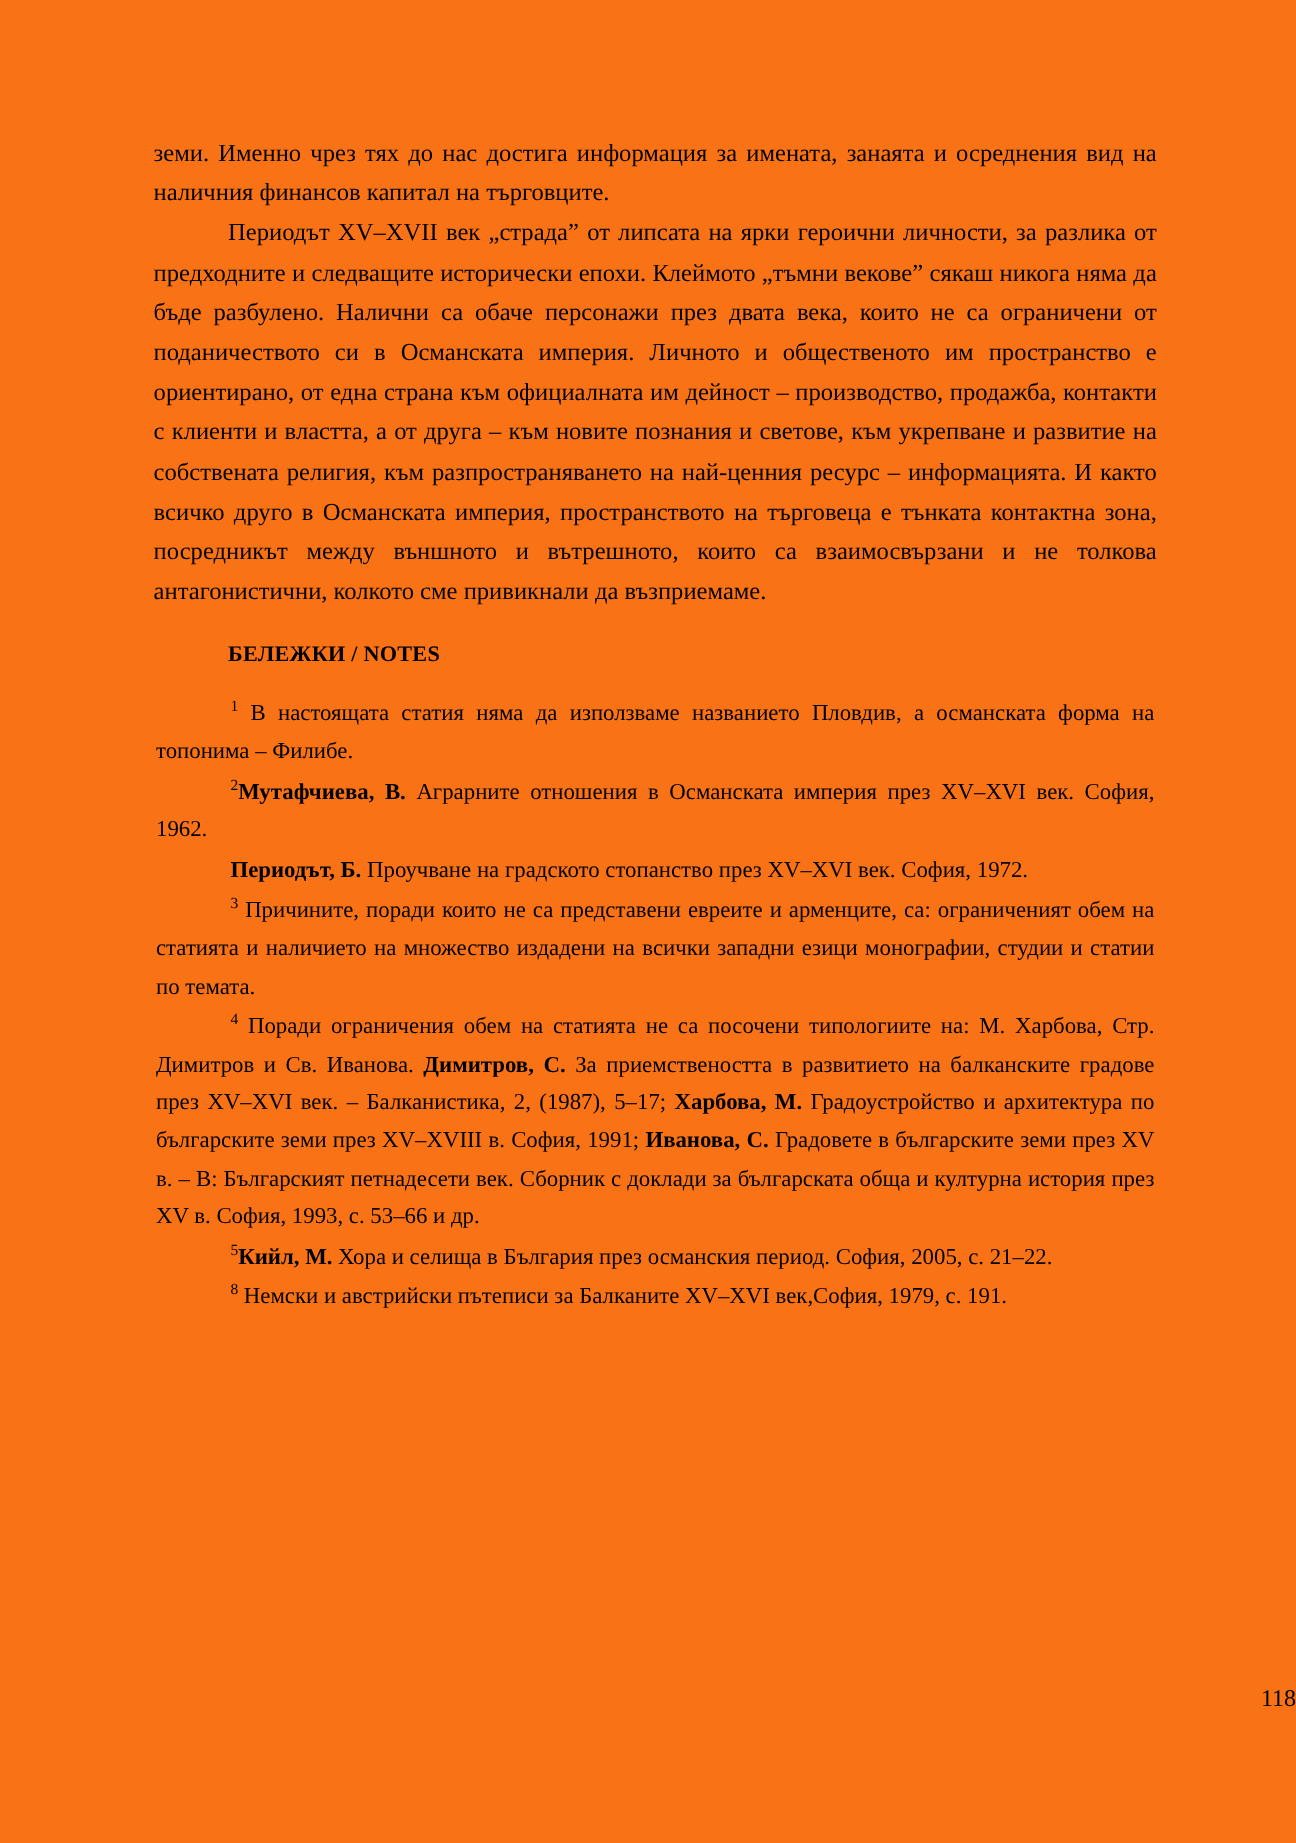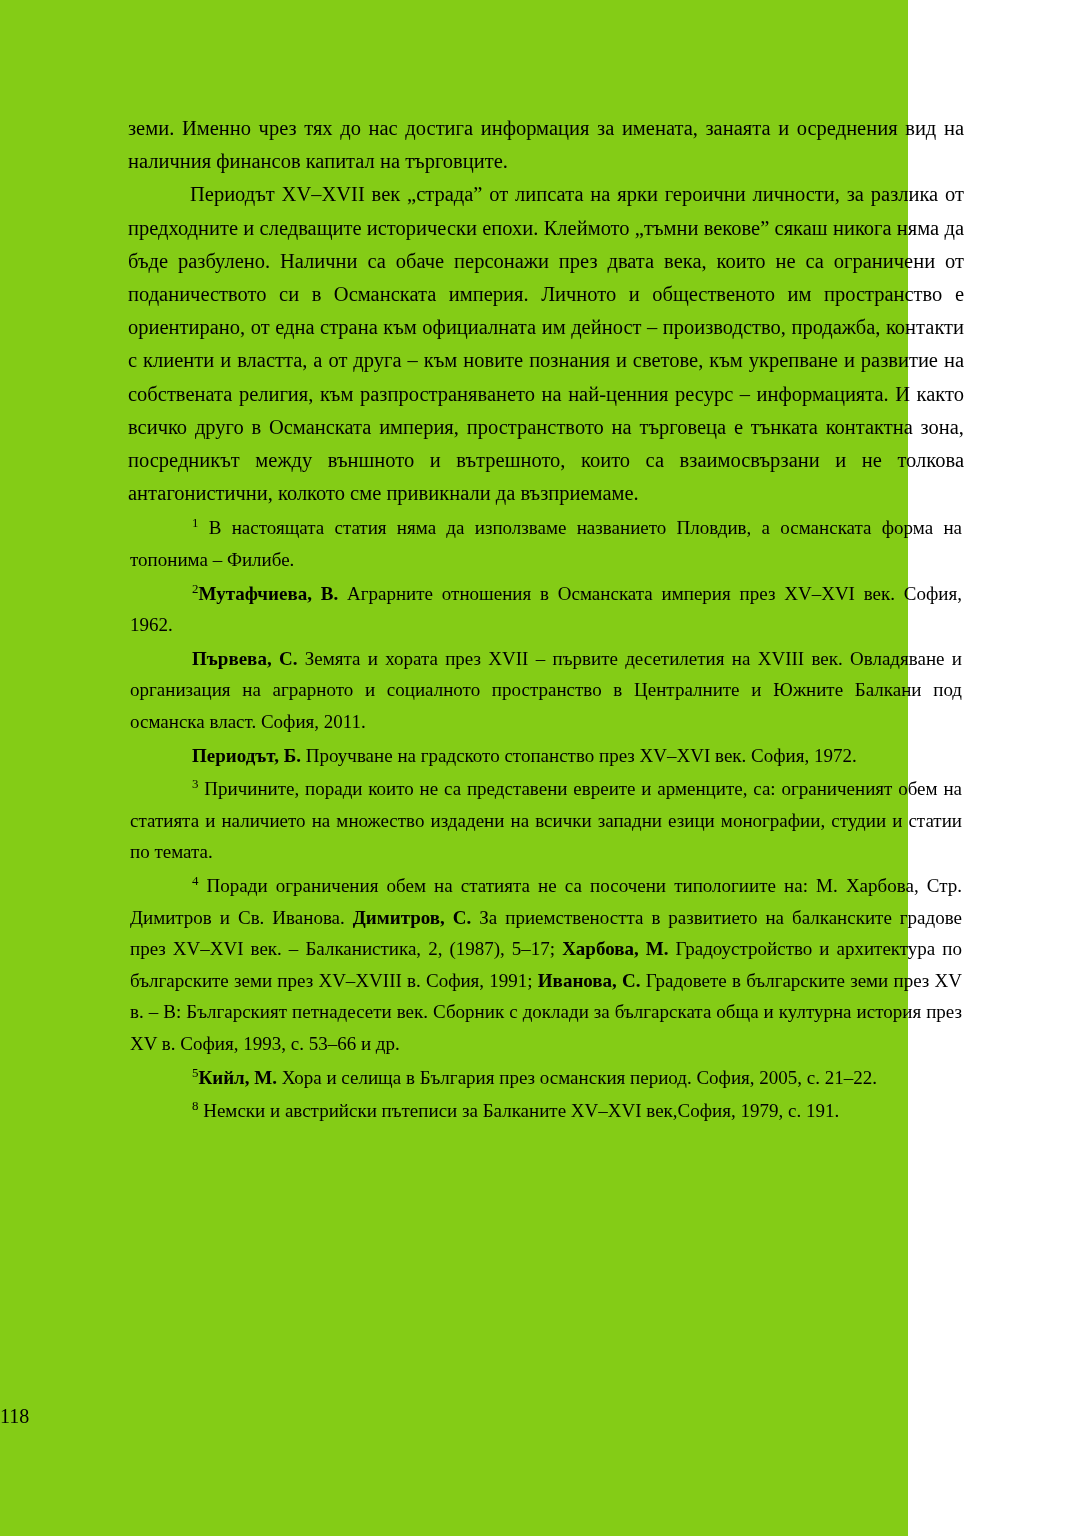--- a/index.html
+++ b/index.html
@@ -2,23 +2,23 @@
 <html><head>
 <meta charset="utf-8">
 <style>
   html, body {
     margin: 0;
     padding: 0;
     background: #ffffff;
   }
   .page {
     position: relative;
-    width: 908px;
+    width: 1080px;
     height: 1536px;
-    background: #84cc16;
+    background: #f97316;
     font-family: "Liberation Serif", "DejaVu Serif", serif;
     color: #000000;
     box-sizing: border-box;
   }
   .content {
     position: absolute;
     left: 128px;
     top: 112px;
     width: 836px;
   }
@@ -52,42 +52,42 @@
     line-height: 0;
   }
   b {
     font-weight: bold;
   }
   .page-number {
     position: absolute;
     left: 0;
     right: 0;
     top: 1405px;
-    text-align: left;
+    text-align: right;
     font-size: 20px;
     font-family: "Liberation Serif", "DejaVu Serif", serif;
   }
 </style>
 </head>
 <body>
 
 <div class="page">
   <div class="content">
 
     <p class="body-par">земи. Именно чрез тях до нас достига информация за имената, занаята и осреднения вид на наличния финансов капитал на търговците.</p>
     <p class="body-par indent">Периодът XV–XVII век „страда” от липсата на ярки героични личности, за разлика от предходните и следващите исторически епохи. Клеймото „тъмни векове” сякаш никога няма да бъде разбулено. Налични са обаче персонажи през двата века, които не са ограничени от поданичеството си в Османската империя. Личното и общественото им пространство е ориентирано, от една страна към официалната им дейност – производство, продажба, контакти с клиенти и властта, а от друга – към новите познания и светове, към укрепване и развитие на собствената религия, към разпространяването на най-ценния ресурс – информацията. И както всичко друго в Османската империя, пространството на търговеца е тънката контактна зона, посредникът между външното и вътрешното, които са взаимосвързани и не толкова антагонистични, колкото сме привикнали да възприемаме.</p>
 
+    <div class="notes-heading">БЕЛЕЖКИ / NOTES</div>
 
     <p class="note"><sup>1</sup><span> В настоящата статия няма да използваме названието Пловдив, а османската форма на топонима – Филибе.</span></p>
 
     <p class="note"><sup>2</sup><b>Мутафчиева, В.</b><span> Аграрните отношения в Османската империя през XV–XVI век. София, 1962.</span></p>
 
 
 
-    <p class="note"><b>Първева, С.</b><span> Земята и хората през XVII – първите десетилетия на XVIII век. Овладяване и организация на аграрното и социалното пространство в Централните и Южните Балкани под османска власт. София, 2011.</span></p>
 
     <p class="note"><b>Периодът, Б.</b><span> Проучване на градското стопанство през XV–XVI век. София, 1972.</span></p>
 
     <p class="note"><sup>3</sup><span> Причините, поради които не са представени евреите и арменците, са: ограниченият обем на статията и  наличието на множество издадени на всички западни езици монографии, студии и статии по темата.</span></p>
 
     <p class="note"><sup>4</sup><span> Поради ограничения обем на статията не са посочени типологиите на: М. Харбова, Стр. Димитров и Св. Иванова. </span><b>Димитров, С.</b><span> За приемствеността в развитието на балканските градове през XV–XVI век. – Балканистика, 2, (1987), 5–17; </span><b>Харбова, М.</b><span> Градоустройство и архитектура по българските земи през XV–XVIII в. София, 1991; </span><b>Иванова, С.</b><span> Градовете в българските земи през XV в. – В: Българският петнадесети век. Сборник с доклади за българската обща и културна история през XV в. София, 1993, с. 53–66 и др.</span></p>
 
     <p class="note"><sup>5</sup><b>Кийл, М.</b><span> Хора и селища в България през османския период. София, 2005, с. 21–22.</span></p>
 
 

